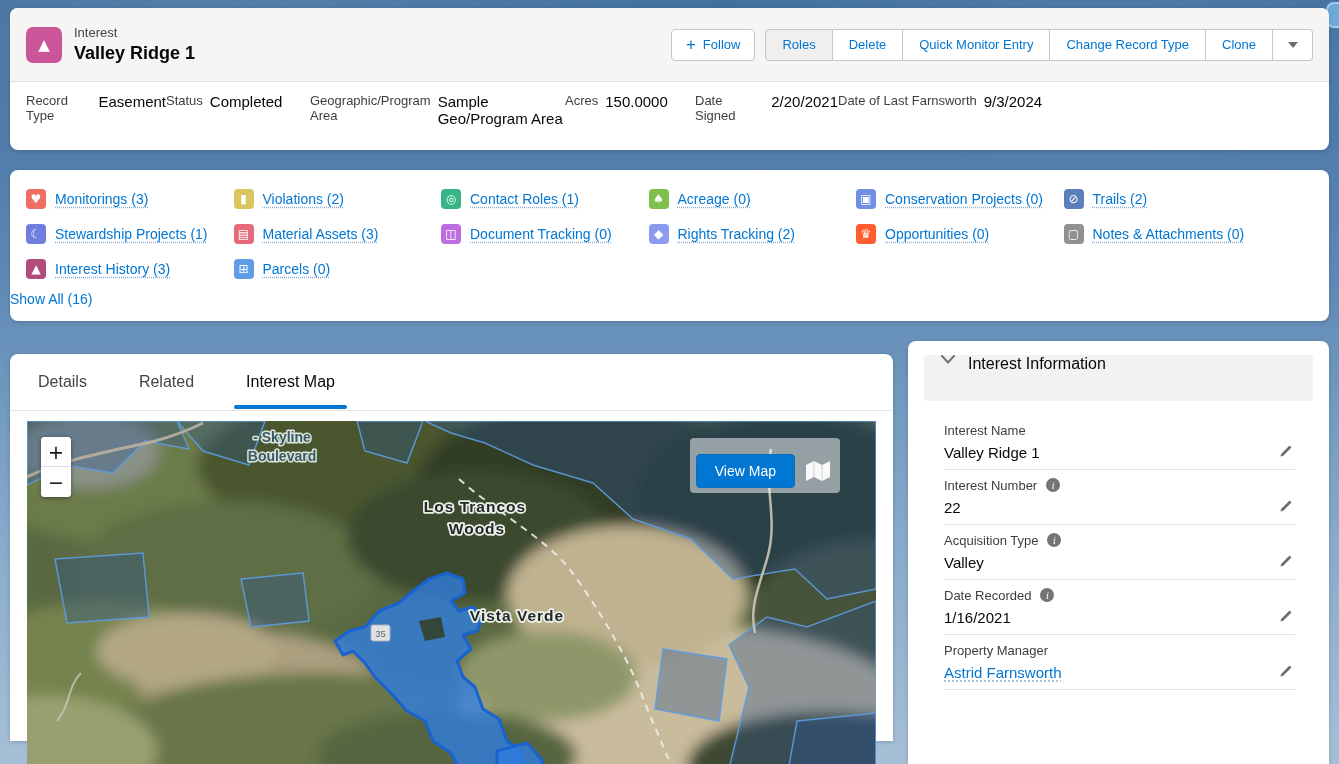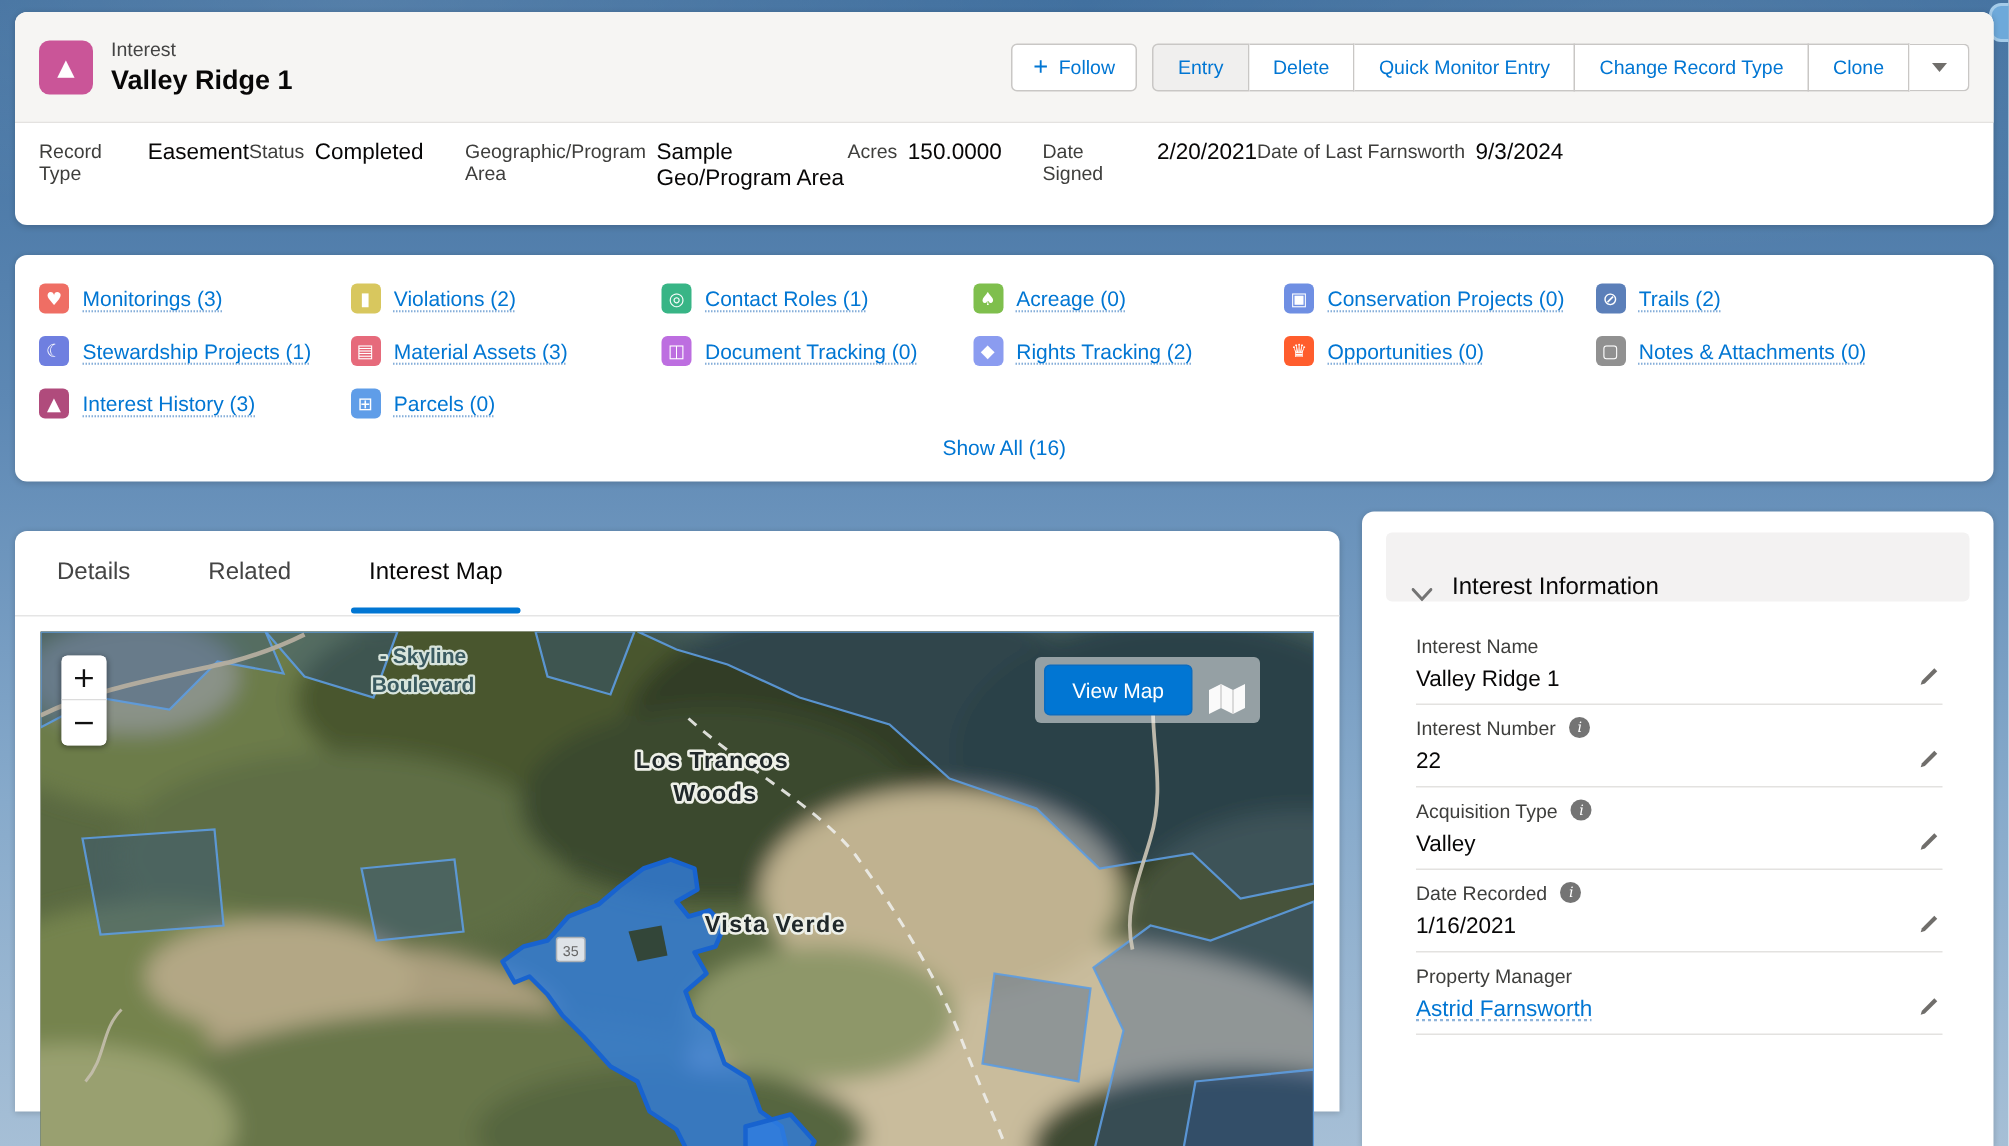--- a/index.html
+++ b/index.html
@@ -41,45 +41,45 @@
   .hl-label{font-size:13px;color:#3e3e3c}
   .hl-value{font-size:15px;color:#080707}
 
   
   #card-links{left:10px;top:170px;width:1319px;height:151px}
   .ql-grid{position:absolute;left:16px;top:18px;display:grid;grid-template-columns:repeat(6,207.5px);row-gap:14px}
   .ql{display:flex;align-items:center;gap:9px;height:21px}
   .ql-icon{width:20px;height:20px;border-radius:4px;color:#fff;display:flex;align-items:center;justify-content:center;
     font-size:12px;font-family:"DejaVu Sans",sans-serif;flex:0 0 20px}
   .ql a{color:#0176d3;font-size:14px;text-decoration:underline dotted;text-decoration-color:#86aed9;text-underline-offset:3px}
-  .show-all{position:absolute;left:0;right:0;bottom:13px;text-align:center}
+  .show-all{position:absolute;left:0;right:0;bottom:13px;}
   .show-all a{color:#0176d3;font-size:14px;text-decoration:none}
 
   
   #card-main{left:10px;top:354px;width:883px;height:387px;border-radius:8px 8px 0 0}
   .tabs{display:flex;padding-left:28px;height:57px;align-items:center;border-bottom:1px solid #e5e5e5}
   .tab{font-size:16px;color:#444;margin-right:52px;position:relative;height:100%;display:flex;align-items:center;cursor:pointer}
   .tab.active{font-weight:400;color:#080707}
   .tab.active::after{content:"";position:absolute;left:-12px;right:-12px;bottom:1px;height:4px;background:#0176d3;border-radius:2px}
   .map-wrap{position:absolute;left:17px;right:17px;top:67px;height:356px;background:#49573a;overflow:hidden}
   svg.map{position:absolute;left:0;top:0;width:100%;height:100%;display:block}
   .map-zoom{position:absolute;left:14px;top:16px;width:30px;background:#fff;border-radius:4px;
     box-shadow:0 1px 4px rgba(0,0,0,.45);overflow:hidden}
   .mz-btn{width:30px;height:30px;display:flex;align-items:center;justify-content:center;font-size:19px;color:#111;
     background:#fff;border:none;font-family:"DejaVu Sans",sans-serif;cursor:pointer;padding:0}
   .mz-btn.top{border-bottom:1px solid #dcdcdc}
   .vm-wrap{position:absolute;right:36px;top:17px;background:rgba(255,255,255,.5);border-radius:4px;
-    padding:5px 9px 5px 6px;display:flex;align-items:flex-end;gap:10px}
+    padding:16px 9px 5px 6px;display:flex;align-items:center;gap:10px}
   .vm-btn{background:#0176d3;border:1px solid #0b6cc0;color:#fff;font-size:14px;font-family:inherit;
     padding:8px 18px;border-radius:4px;cursor:pointer}
 
   
   #card-info{left:908px;top:341px;width:421px;height:423px;border-radius:8px 8px 0 0}
   .info-hdr{position:absolute;left:16px;right:16px;top:14px;height:46px;background:#f3f2f2;border-radius:4px;
-    display:flex;align-items:flex-end;gap:13px;padding:0 17px;cursor:pointer}
+    display:flex;align-items:flex-start;gap:13px;padding:0 17px;cursor:pointer}
   .info-hdr-title{font-size:16px;color:#080707}
   .fields{position:absolute;left:36px;right:34px;top:74px}
   .f-row{position:relative;padding:7px 0;border-bottom:1px solid #e3e2e0}
   .f-lrow{display:flex;align-items:center;gap:9px;height:16px}
   .f-label{font-size:13px;color:#3e3e3c}
   .info-i{width:14px;height:14px;border-radius:50%;background:#747474;color:#fff;font-size:9.5px;
     display:inline-flex;align-items:center;justify-content:center;font-family:"DejaVu Serif",serif;font-style:italic;cursor:pointer}
   .info-i::after{content:"i"}
   .f-value{margin-top:5px;font-size:15px;color:#080707;line-height:19px;max-width:330px;
     overflow:hidden;white-space:nowrap;text-overflow:ellipsis}
@@ -102,21 +102,21 @@
     <div class="hdr-titles">
       <span class="hdr-entity">Interest</span>
       <span class="hdr-title">Valley Ridge 1</span>
     </div>
     <div class="hdr-actions">
       <button class="btn btn-follow">
         <span class="plus">+</span>
         <span>Follow</span>
       </button>
       <div class="btn-group">
-        <button class="btn pressed">Entry</button>
+        <button class="btn pressed">Roles</button>
         <button class="btn">Delete</button>
         <button class="btn">Quick Monitor Entry</button>
         <button class="btn">Change Record Type</button>
         <button class="btn">Clone</button>
         <button class="btn dd">
           <span class="caret"></span>
         </button>
       </div>
     </div>
   </div>

